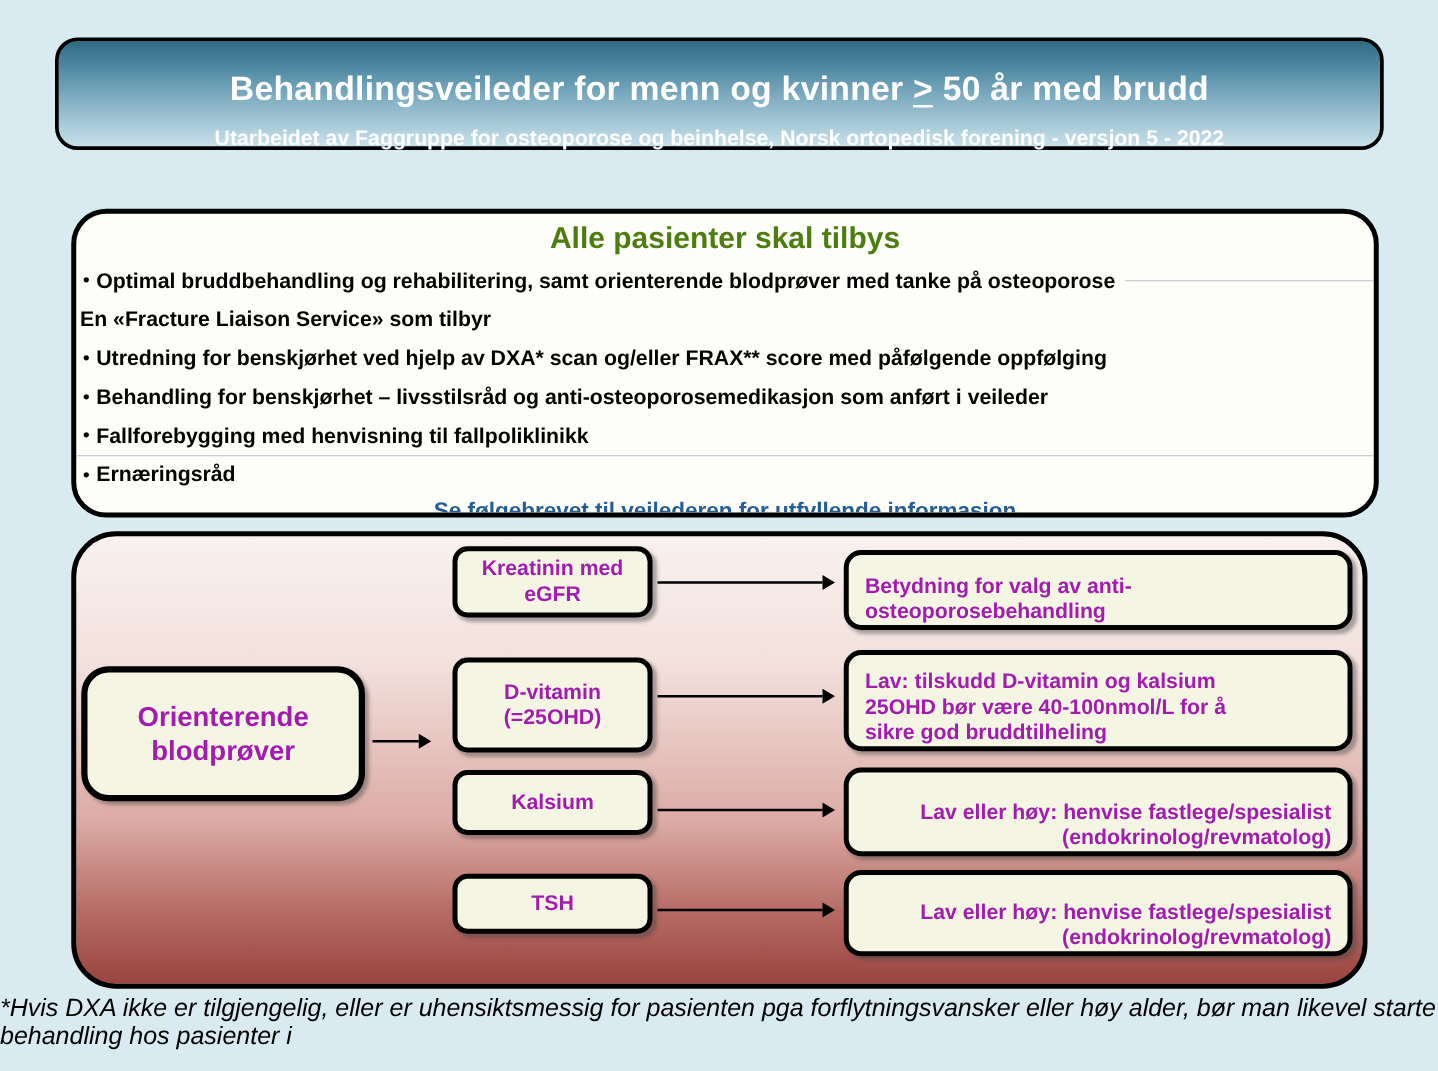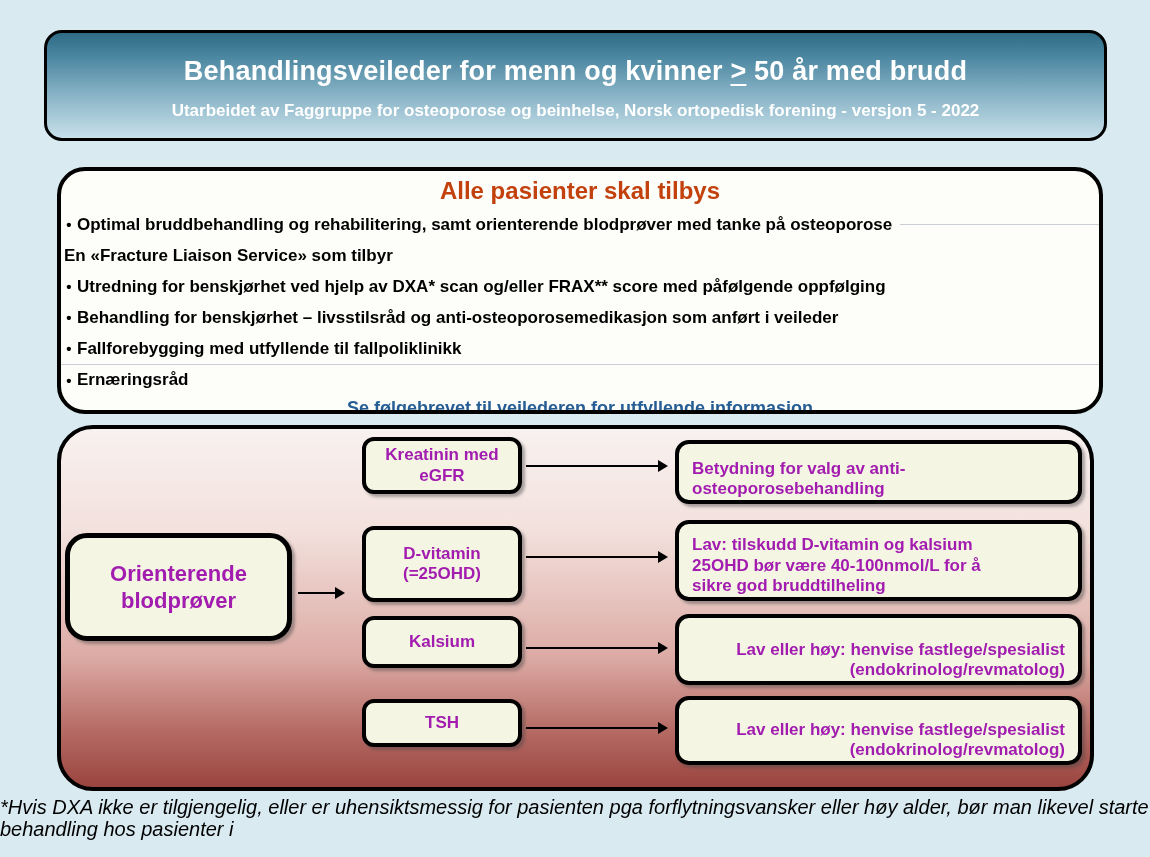--- a/index.html
+++ b/index.html
@@ -5,33 +5,33 @@
   :root{
     --page-bg:#d9eaf1; --header-top:#34708a; --header-bottom:#c8e0ea;
     --panel-bg:#fdfdf9; --flow-top:#f8f1ef; --flow-bottom:#9a443f;
     --node-bg:#f4f6e3; --note-text:#255d94; --link:#3a3ad0; --divider:#c9ced4;
   }
   *{margin:0;padding:0;box-sizing:border-box;}
   body{font-family:"Liberation Sans",sans-serif;background:var(--page-bg);}
   .page{position:relative;width:1150px;height:857px;background:var(--page-bg);overflow:hidden;}
 
   
-  .header{position:absolute;left:44px;top:30px;width:1063px;height:111px;
+  .header{position:absolute;left:44px;top:30px;width:1063px;height:90px;
     border:3px solid #000;border-radius:18px;
     background:linear-gradient(180deg,#2f6b85 0%,#4a86a0 22%,#8db7c9 62%,var(--header-bottom) 100%);
     color:#fff;text-align:center;}
   .header-title{margin-top:23px;font-size:27px;font-weight:bold;letter-spacing:.2px;}
   .header-title .gte{text-decoration:underline;text-underline-offset:4px;}
   .header-subtitle{margin-top:14px;font-size:17px;font-weight:bold;}
 
   
   .panel{position:absolute;left:57px;top:167px;width:1046px;height:247px;
     border:4px solid #000;border-radius:28px;background:var(--panel-bg);
     padding:4px 0 0 0;overflow:hidden;}
-  .panel-title{text-align:center;font-size:24px;font-weight:bold;line-height:32px;color:#c2410c;}
+  .panel-title{text-align:center;font-size:24px;font-weight:bold;line-height:32px;color:#4d7c0f;}
   .rows{margin-top:2px;}
   .row{display:flex;align-items:center;height:31px;padding-left:2px;font-size:17px;font-weight:bold;color:#000;}
   .row .bullet{width:12px;text-align:center;font-size:15px;flex:0 0 auto;}
   .row .row-text{margin-left:2px;white-space:nowrap;}
   .row .filler-line{flex:1;height:1px;background:var(--divider);margin-left:8px;}
   .row.no-bullet{padding-left:1px;}
   .row.sep-top{border-top:1px solid var(--divider);}
   .panel-note{margin-top:3px;text-align:center;font-size:18px;font-weight:bold;color:var(--note-text);}
 
   
@@ -92,21 +92,21 @@
       <div class="row">
         <span class="bullet">•</span>
         <span class="row-text">Utredning for benskjørhet ved hjelp av DXA* scan og/eller FRAX** score med påfølgende oppfølging</span>
       </div>
       <div class="row">
         <span class="bullet">•</span>
         <span class="row-text">Behandling for benskjørhet – livsstilsråd og anti-osteoporosemedikasjon som anført i veileder</span>
       </div>
       <div class="row">
         <span class="bullet">•</span>
-        <span class="row-text">Fallforebygging med utfyllende til fallpoliklinikk</span>
+        <span class="row-text">Fallforebygging med henvisning til fallpoliklinikk</span>
       </div>
       <div class="row sep-top">
         <span class="bullet">•</span>
         <span class="row-text">Ernæringsråd</span>
       </div>
     </div>
     <div class="panel-note">Se følgebrevet til veilederen for utfyllende informasjon</div>
   </div>
 
   <div class="flow">

